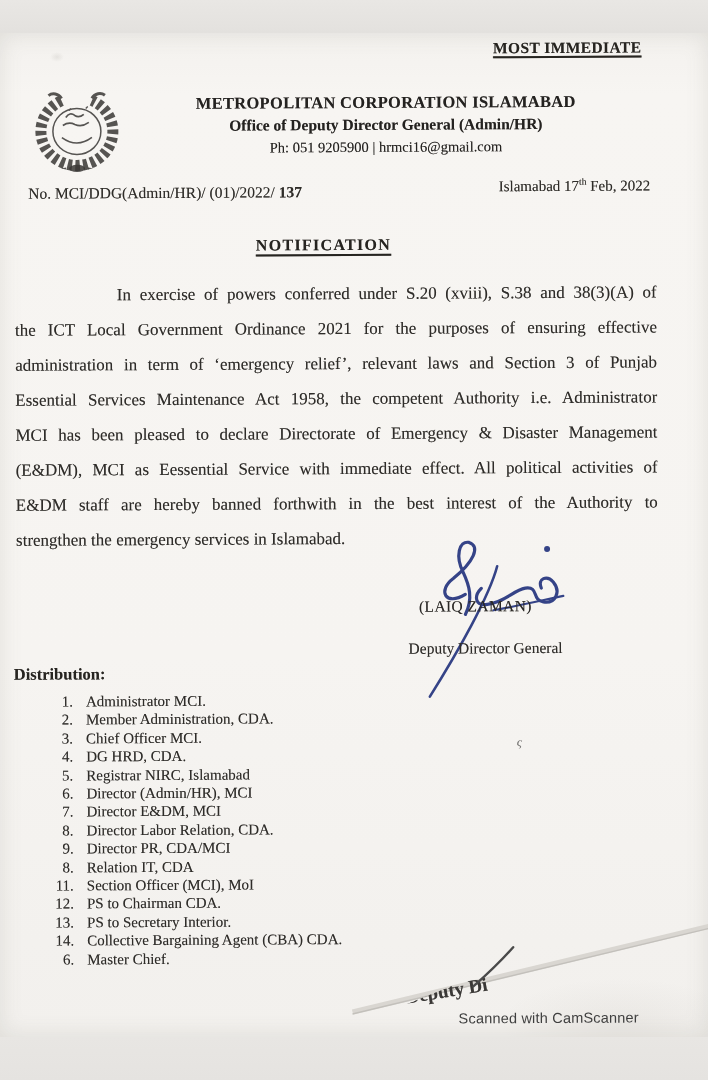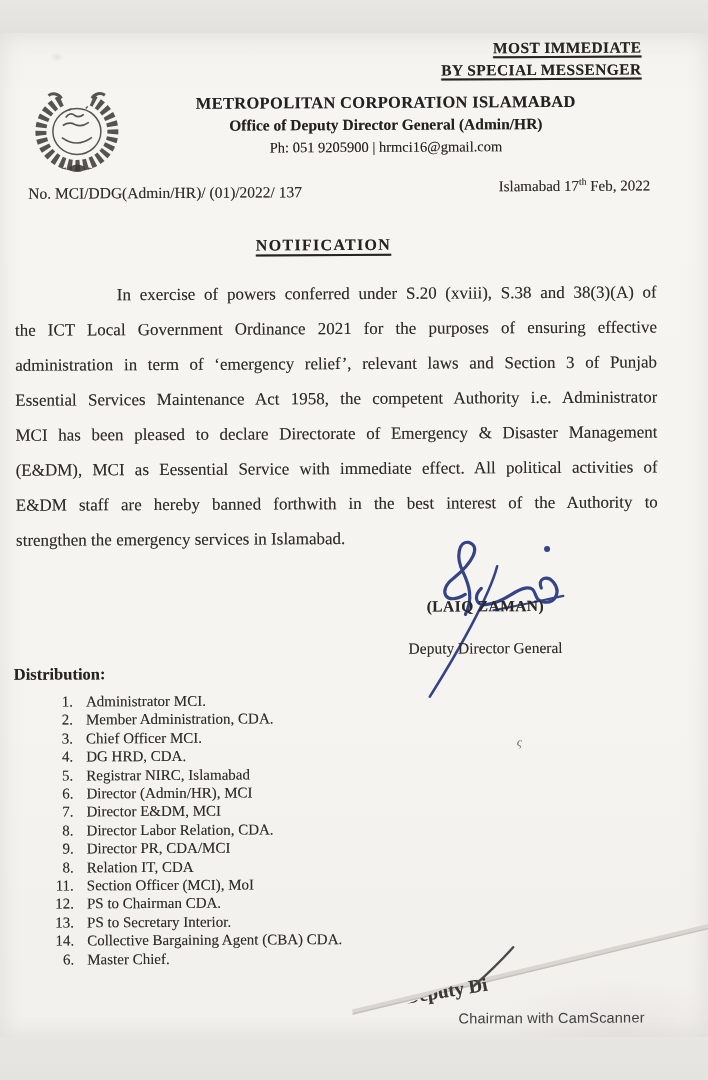--- a/index.html
+++ b/index.html
@@ -29,37 +29,37 @@
 
   .logo{position:absolute;left:26px;top:50px;width:108px;height:92px;}
 
   .letterhead{position:absolute;top:58px;left:130px;right:62px;text-align:center;color:#242220;}
   .org{font-weight:bold;font-size:16.5px;line-height:23px;letter-spacing:.3px;}
   .office{font-weight:bold;font-size:15.5px;line-height:22px;}
   .contact{font-size:14.5px;line-height:22px;}
 
   .refrow{position:absolute;top:150px;left:30px;right:56px;display:flex;
     justify-content:space-between;align-items:baseline;font-size:15.5px;color:#2e2c28;}
-  .refnum-bold{font-weight:normal;}
+  .refnum-bold{font-weight:bold;}
   .date{font-size:15px;position:relative;top:-5px;margin-left:19px;}
   .date sup{font-size:9.5px;}
 
   .title{position:absolute;top:203px;left:0;width:650px;text-align:center;
     font-weight:bold;font-size:16px;letter-spacing:1.3px;color:#262420;
     text-decoration:underline;text-underline-offset:4px;text-decoration-thickness:1.5px;}
 
   .bodypar{position:absolute;top:243px;left:16px;width:642px;
     font-size:17px;line-height:35px;color:#2e2c29;}
   .body-line{text-align:justify;text-align-last:justify;height:35px;overflow:hidden;}
   .body-line:first-of-type{padding-left:102px;}
   .body-line:last-of-type{text-align-last:left;}
 
   .sig-ink{position:absolute;left:393px;top:500px;width:190px;height:175px;}
-  .sig-name{position:absolute;top:565px;left:400px;width:170px;text-align:center;
-    font-weight:bold;font-size:15.5px;letter-spacing:.4px;color:#2a2826;}
+  .sig-name{position:absolute;top:565px;left:390px;width:170px;text-align:center;
+    font-weight:normal;font-size:15.5px;letter-spacing:.4px;color:#2a2826;}
   .sig-title{position:absolute;top:607px;left:390px;width:190px;text-align:center;
     font-size:15.5px;color:#2e2c29;}
 
   .dist-head{position:absolute;top:630px;left:13px;font-weight:bold;font-size:16.5px;color:#262420;}
   .dist-list{position:absolute;top:658px;left:46px;font-size:15px;color:#2e2c29;}
   .dist-item{display:flex;line-height:18.4px;}
   .dist-num{width:26px;text-align:right;flex:none;}
   .dist-text{margin-left:13px;}
 
   .artifact{position:absolute;left:516px;top:702px;font-size:13px;color:rgba(70,70,70,.38);
@@ -75,21 +75,20 @@
 <body>
 
 <div class="screen">
   <div class="band band-top"></div>
 
   <div class="paper">
     <div class="doc-content">
 
       <div class="urgent">
         <div class="urgent-line">MOST IMMEDIATE</div>
-        <div class="urgent-line">BY SPECIAL MESSENGER</div>
       </div>
 
       <div class="logo">
         <svg width="108" height="92" viewBox="0 0 108 92">
           <g stroke="#3a3836" fill="none" opacity="0.85">
             <path d="M37.8,16.2 A36,34 0 1 0 68.2,16.2" stroke-width="11" stroke-dasharray="4.5 3.2"></path>
             <path d="M37.8,14 c-3,-5 -9,-6 -13,-3" stroke-width="3"></path>
             <path d="M68.2,14 c3,-5 9,-6 13,-3" stroke-width="3"></path>
             <ellipse cx="53" cy="47" rx="24" ry="23" stroke-width="1.5"></ellipse>
             <path d="M42,33 q4,-6 9,-2 q4,3 9,-1" stroke-width="1.7"></path>
@@ -238,19 +237,19 @@
           <clipPath id="cutclip">
               <polygon points="0,116 378,32 378,135 0,135"></polygon>
             </clipPath>
         </defs>
         <path d="M20,107 L378,23" stroke="#d9d6d1" stroke-width="5" fill="none"></path>
         <path d="M20,109 L378,25" stroke="#bdbab5" stroke-width="1.4" fill="none" opacity="0.8"></path>
         <text x="74" y="99" transform="rotate(-9 74 99)" clip-path="url(#cutclip)" font-family="Liberation Serif, DejaVu Serif, serif" font-size="19" font-weight="600" fill="#3a3836">Deputy Di</text>
         <path d="M181,43 Q166,60 141,82" stroke="#4a4a4a" stroke-width="2.4" fill="none" stroke-linecap="round"></path>
       </svg>
 
-      <div class="camscan">Chairman with CamScanner</div>
+      <div class="camscan">Scanned with CamScanner</div>
 
     </div>
   </div>
 
   <div class="band band-bottom"></div>
 </div>
 
 </body></html>

